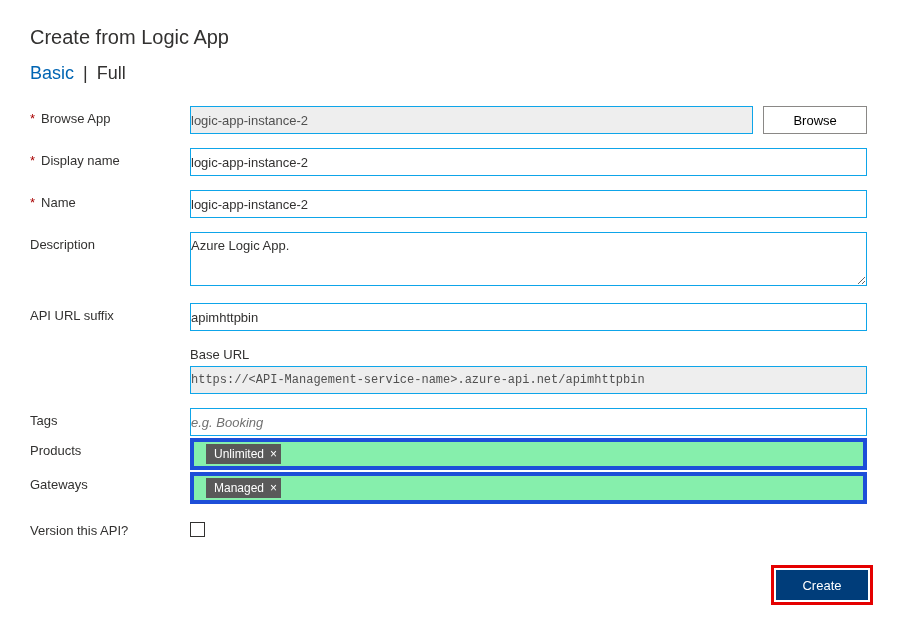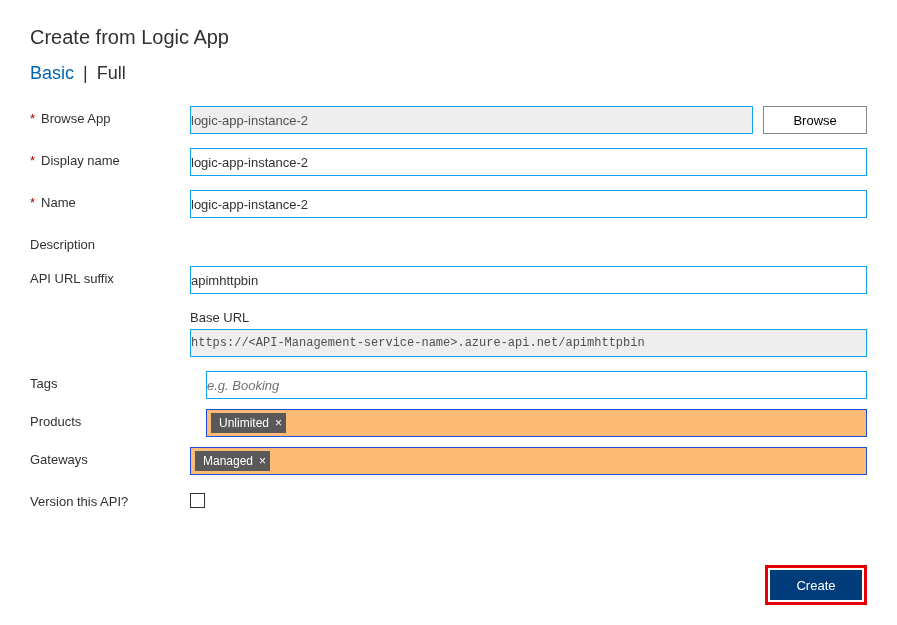--- a/index.html
+++ b/index.html
@@ -16,21 +16,21 @@
     font-weight: 400;
     margin: 6px 0 14px 0;
     color: #323130;
   }
   .tabs { font-size: 18px; margin-bottom: 22px; }
   .tabs a { color: #0065b3; text-decoration: none; }
   .tabs .sep { color: #323130; margin: 0 4px; }
   .tabs .active { color: #323130; }
 
   .row { display: flex; align-items: flex-start; margin-bottom: 14px; }
-  .row.tight { margin-bottom: 10px; gap: 16px; }
+  .row.tight { margin-bottom: 2px; }
   .labelcell { width: 160px; display: flex; align-items: center; padding-top: 5px; font-size: 13px; color: #323130; }
   .req { color: #a80000; margin-right: 6px; font-size: 13px; line-height: 1; }
   .fieldcell { flex: 1; }
 
   .ctrl, .ctrl-area {
     width: 100%;
     border: 1px solid #0ea5e9;
     padding: 5px 0;
     font: inherit;
     color: #323130;
@@ -48,38 +48,38 @@
     width: 122px; height: 28px;
     border: 1px solid #8a8886; background: #fff;
     font: inherit; cursor: pointer;
   }
 
   .sublabel { font-size: 13px; color: #323130; margin: 16px 0 4px 0; }
 
   .tagbox {
     display: flex; align-items: center;
     min-height: 28px; width: 100%;
-    border: 1px solid #1d4ed8; background: #fdba74;
-    padding: 2px 4px;
+    border: 4px solid #1d4ed8; background: #86efac;
+    padding: 2px 12px;
   }
   .chip {
     display: inline-flex; align-items: center;
     background: #595959; color: #fff;
     height: 20px; padding: 0 4px 0 8px;
     font-size: 12px;
   }
   .chip .x { margin-left: 6px; cursor: pointer; font-size: 12px; line-height: 1; }
 
   .checkbox {
     width: 15px; height: 15px; border: 1px solid #323130; background: #fff;
     display: inline-block;
   }
 
   .footer {
-    position: absolute; right: 30px; bottom: 20px;
+    position: absolute; right: 24px; bottom: 20px;
     display: flex; gap: 12px; align-items: center;
   }
   .btn-primary {
     background: #003d7a; color: #fff; border: none;
     width: 92px; height: 30px; font: inherit; cursor: pointer;
   }
   .btn-secondary {
     background: #fff; color: #323130; border: 1px solid #8a8886;
     width: 92px; height: 30px; font: inherit; cursor: pointer;
   }
@@ -129,20 +129,23 @@
       <span>Name</span>
     </div>
     <div class="fieldcell">
       <input class="ctrl" value="logic-app-instance-2" style="">
     </div>
   </div>
 
   <div class="row">
     <div class="labelcell">
       <span>Description</span>
+    </div>
+    <div class="fieldcell">
+      <textarea class="ctrl-area" style="">Azure Logic App.</textarea>
     </div>
   </div>
 
   <div class="row">
     <div class="labelcell">
       <span>API URL suffix</span>
     </div>
     <div class="fieldcell">
       <input class="ctrl" value="apimhttpbin" style="">
       <div class="sublabel">Base URL</div>

